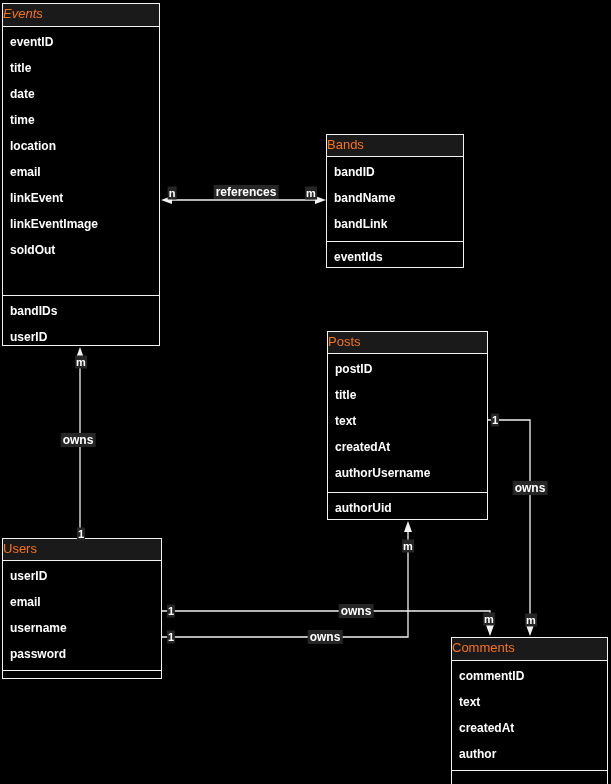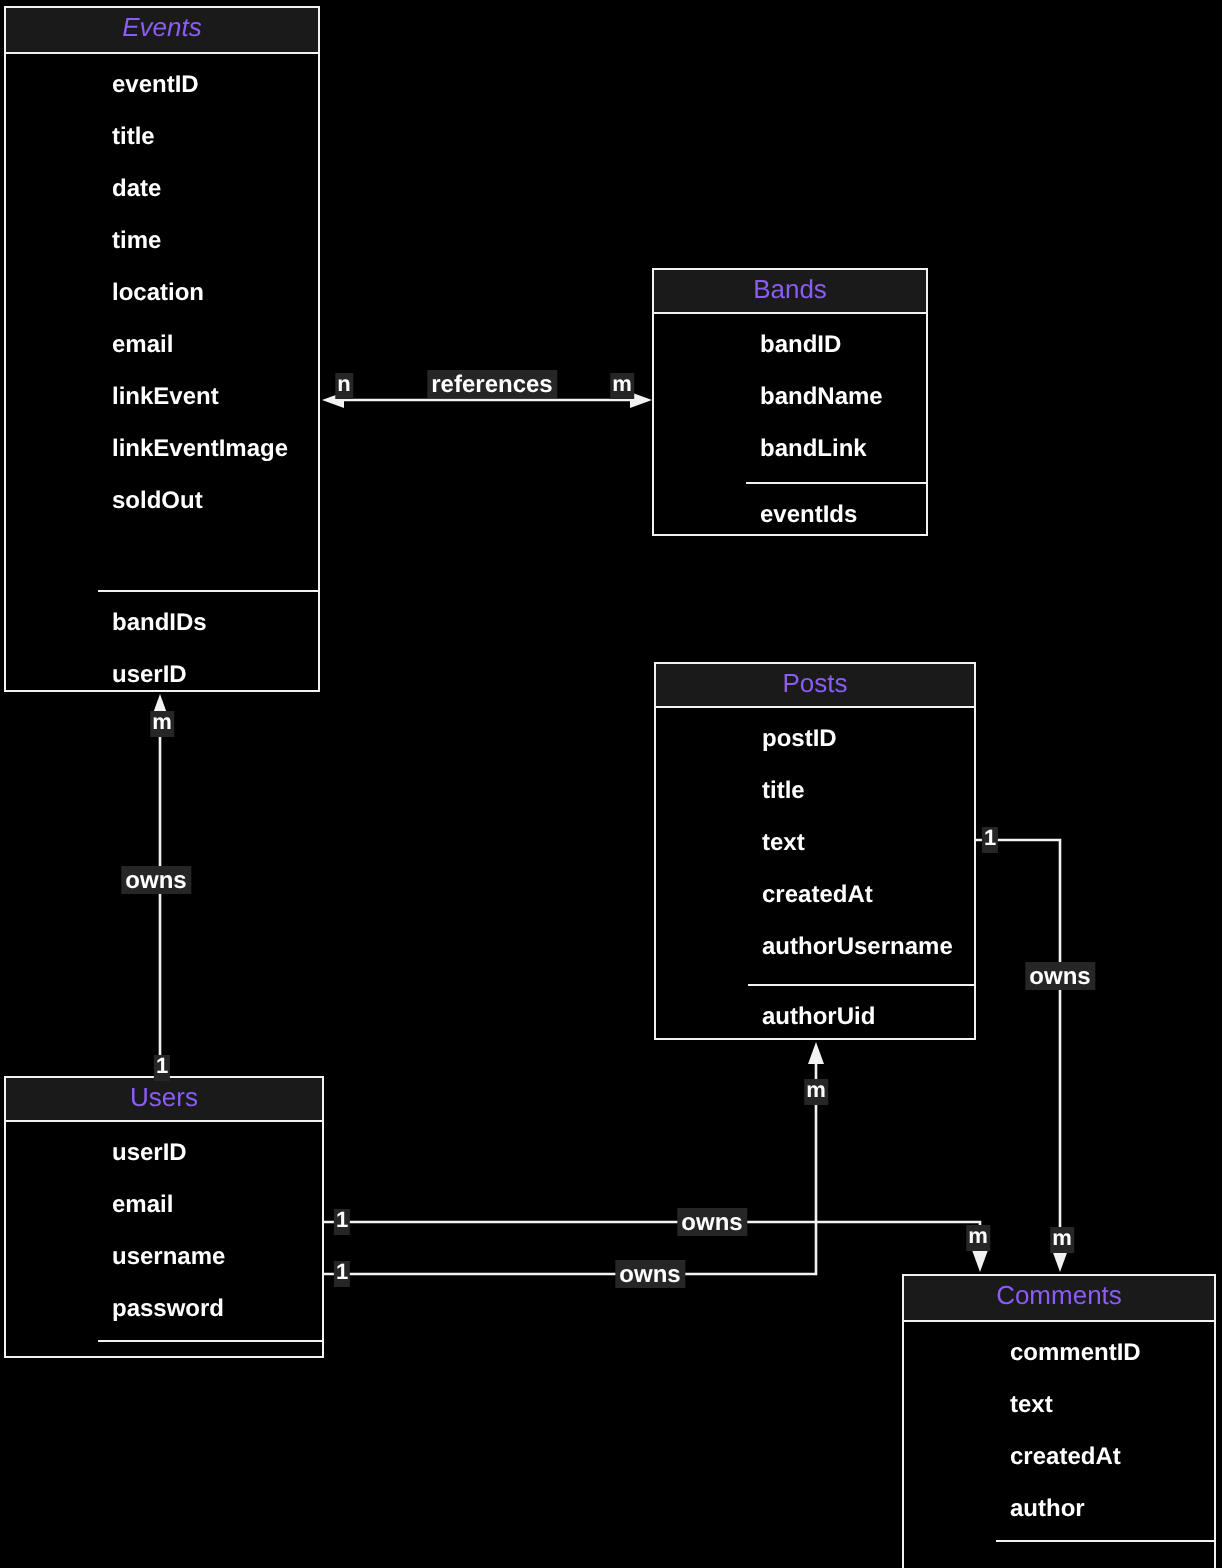--- a/index.html
+++ b/index.html
@@ -15,33 +15,32 @@
     position:absolute;
     box-sizing:border-box;
     border:1.5px solid #f2f2f2;
     background:#000;
     color:#fff;
   }
   .entity-header{
     box-sizing:border-box;
     height:22px;
     line-height:20px;
-    text-align:center;
+    text-align:left;
     background:#1a1a1a;
     border-bottom:1.5px solid #f2f2f2;
     font-size:13px;
-    color:#8b5cf6;
+    color:#f97316;
   }
   .entity.events .entity-header{font-style:italic;height:23px;}
   .entity.comments .entity-header{height:23px;}
   .entity-body,.entity-foot{
     box-sizing:border-box;
     padding-top:2px;
     overflow:hidden;
-    margin-left:46px;
   }
   .entity-foot{border-top:1.5px solid #f2f2f2;}
   .field{
     height:26px;
     line-height:26px;
     padding-left:7px;
     font-size:12px;
     font-weight:bold;
     white-space:nowrap;
     color:#fff;

